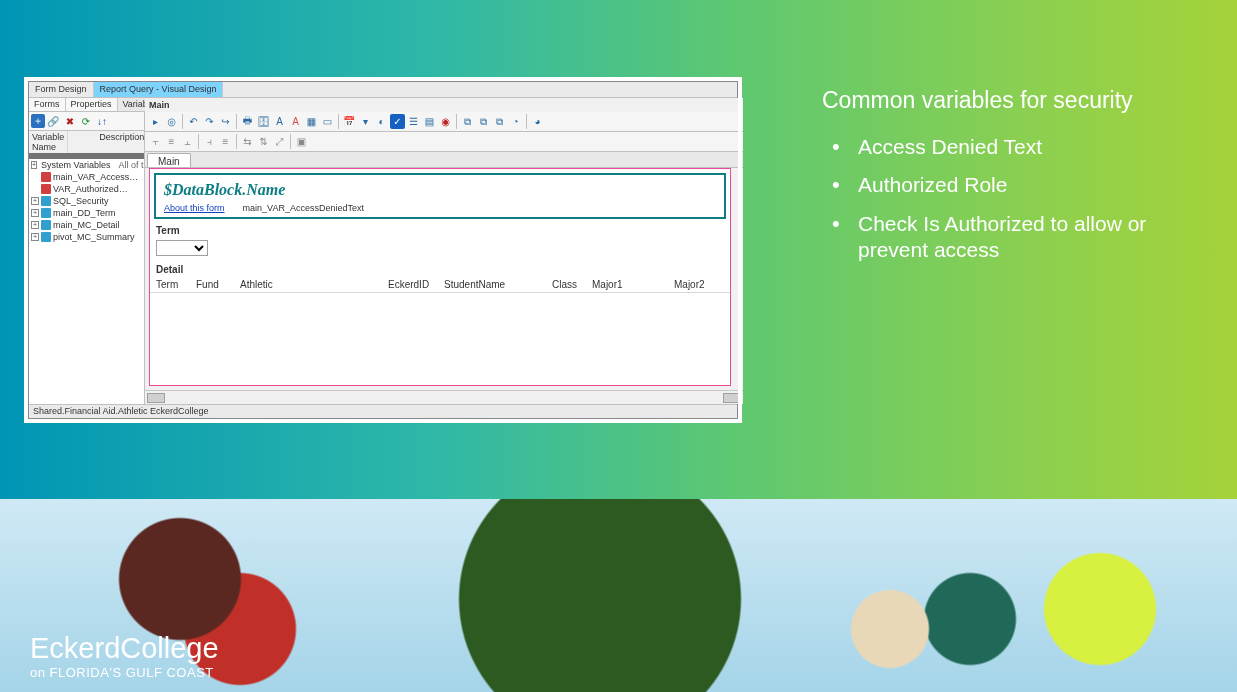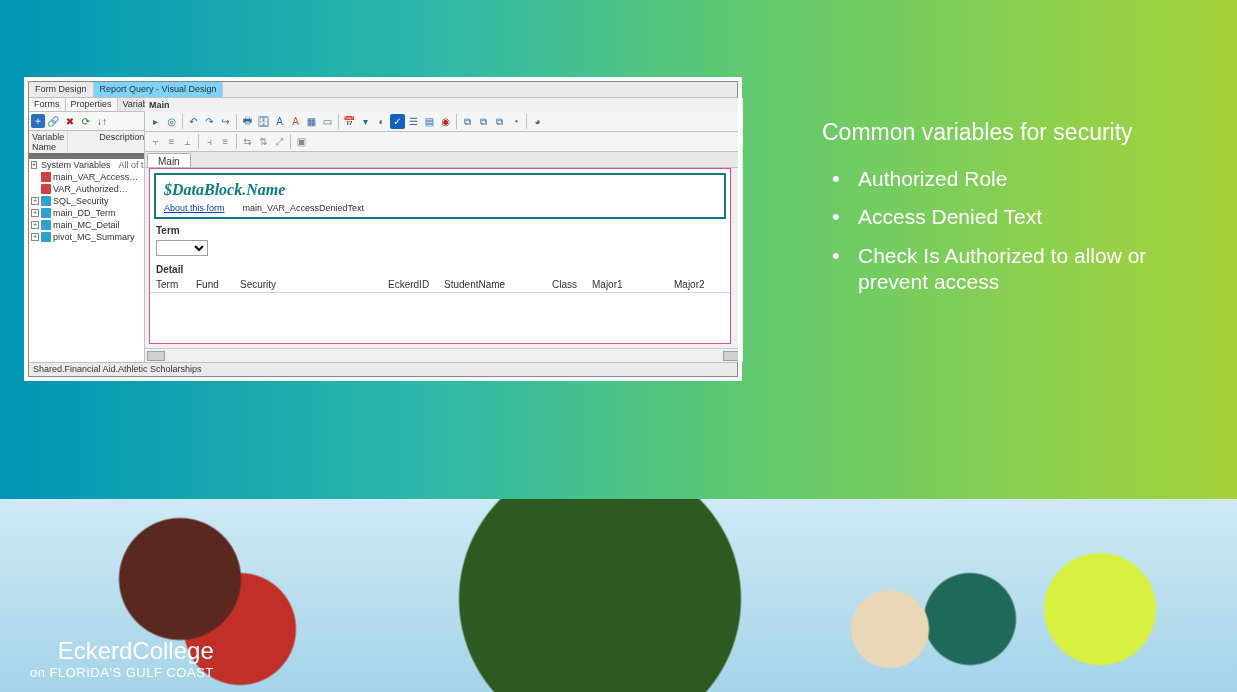--- a/index.html
+++ b/index.html
@@ -4,21 +4,21 @@
 <style>
   * { box-sizing: border-box; margin: 0; padding: 0; }
   html, body { width: 1237px; height: 692px; font-family: "Segoe UI", Arial, sans-serif; overflow: hidden; }
   .slide {
     width: 1237px; height: 692px;
     background: linear-gradient(90deg, #0095b5 0%, #2fb8a8 35%, #5fc870 60%, #8ed04e 85%, #a5d239 100%);
     position: relative;
   }
   
   .shot {
-    position: absolute; left: 28px; top: 81px; width: 710px; height: 296px;
+    position: absolute; left: 28px; top: 81px; width: 710px; height: 338px;
     background: #f2f2f2; border: 1px solid #888; outline: 4px solid #fff;
     display: flex; flex-direction: column; font-size: 10px; color: #333;
   }
   .tabbar1 { display: flex; height: 16px; background: #eaeaea; border-bottom: 1px solid #c0c0c0; }
   .tabbar1 .tab { padding: 2px 6px; border-right: 1px solid #c8c8c8; cursor: default; font-size: 9px; }
   .tabbar1 .tab.active { background: #7dd3fc; }
   .row2 { display: flex; height: calc(100% - 30px); }
   .leftcol { width: 116px; display: flex; flex-direction: column; border-right: 1px solid #c0c0c0; background: #f7f7f7; }
   .tabbar2 { display: flex; height: 14px; border-bottom: 1px solid #c0c0c0; font-size: 9px; }
   .tabbar2 .tab { padding: 1px 5px; border-right: 1px solid #c8c8c8; }
@@ -59,40 +59,40 @@
   .gh-term{width:40px;} .gh-fund{width:44px;} .gh-ft{width:148px;} .gh-eid{width:56px;}
   .gh-sn{width:108px;} .gh-class{width:40px;} .gh-m1{width:82px;} .gh-m2{width:50px;}
   .canvas-body { height:120px; }
   .hscroll { height:14px; background:#f0f0f0; border-top:1px solid #c8c8c8; display:flex; align-items:center; justify-content:space-between; padding:0 2px; }
   .hscroll .thumb { width:18px; height:10px; background:#d0d0d0; border:1px solid #a0a0a0; }
 
   .statusbar { height:14px; background:#eaeaea; border-top:1px solid #c0c0c0; font-size:9px; padding:1px 4px; color:#333; }
 
   
   .rtext { position:absolute; left:822px; top:87px; width:380px; color:#fff; }
-  .rtext h3 { font-size:23px; font-weight:400; margin-bottom:14px;margin-top:32px; }
+  .rtext h3 { font-size:23px; font-weight:400; margin-bottom:14px; }
   .rtext ul { list-style:none; }
   .rtext li { font-size:21px; padding:6px 0 6px 36px; position:relative; line-height:1.25; }
   .rtext li::before { content:"•"; position:absolute; left:10px; top:5px; font-size:22px; }
 
   
   .photo {
     position:absolute; left:0; bottom:0; width:1237px; height:193px;
     background:
       radial-gradient(circle at 180px 80px, #5a2820 0 60px, transparent 62px),
       radial-gradient(circle at 240px 130px, #c03028 0 55px, transparent 57px),
       radial-gradient(circle at 600px 100px, #2d5a20 0 140px, transparent 142px),
       radial-gradient(circle at 890px 130px, #e8d8b8 0 38px, transparent 40px),
       radial-gradient(circle at 970px 120px, #206858 0 45px, transparent 47px),
       radial-gradient(circle at 1100px 110px, #d8f040 0 55px, transparent 57px),
       linear-gradient(180deg, #cfe9f5 0%, #a5d4e8 100%);
     overflow:hidden;
   }
   .logo { position:absolute; left:30px; bottom:12px; color:#fff; }
-  .logo .l1 { font-size:24px; font-weight:400; letter-spacing:0px;text-align:right; }
+  .logo .l1 { font-size:29px; font-weight:400; letter-spacing:0px;text-align:right; }
   .logo .l2 { font-size:13px; letter-spacing:0.5px; }
 </style>
 </head>
 <body>
 <div class="slide">
 
   <div class="shot">
     <div class="tabbar1">
       <div class="tab">Form Design</div>
       <div class="tab active">Report Query - Visual Design</div>
@@ -221,44 +221,44 @@
             </div>
           </div>
           <div class="section-label">Term</div>
           <div class="term-dd">
             <select><option></option></select>
           </div>
           <div class="section-label">Detail</div>
           <div class="grid-head">
             <span class="gh-term">Term</span>
             <span class="gh-fund">Fund</span>
-            <span class="gh-ft">Security</span>
+            <span class="gh-ft">Athletic</span>
             <span class="gh-eid">EckerdID</span>
             <span class="gh-sn">StudentName</span>
             <span class="gh-class">Class</span>
             <span class="gh-m1">Major1</span>
             <span class="gh-m2">Major2</span>
           </div>
           <div class="canvas-body"></div>
         </div>
         <div class="hscroll">
           <span class="thumb"></span>
           <span class="thumb"></span>
         </div>
       </div>
     </div>
 
-    <div class="statusbar">Shared.Financial Aid.Athletic Scholarships</div>
+    <div class="statusbar">Shared.Financial Aid.Athletic EckerdCollege</div>
   </div>
 
   <div class="rtext">
     <h3>Common variables for security</h3>
     <ul>
+      <li>Access Denied Text</li>
       <li>Authorized Role</li>
-      <li>Access Denied Text</li>
       <li>Check Is Authorized to allow or prevent access</li>
     </ul>
   </div>
 
   <div class="photo">
     <div class="logo">
       <div class="l1"><span>EckerdCollege</span></div>
       <div class="l2"><span>on FLORIDA'S GULF COAST</span></div>
     </div>
   </div>

